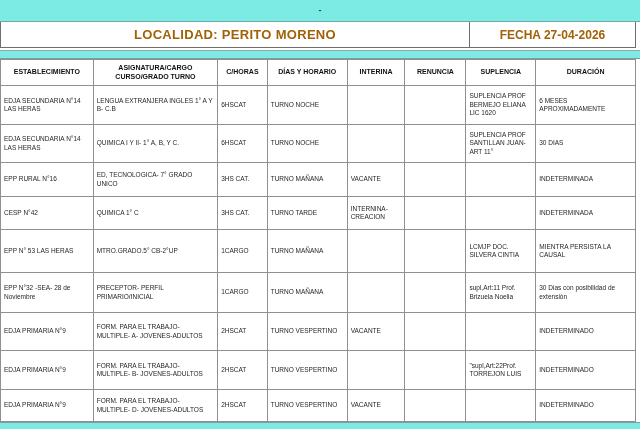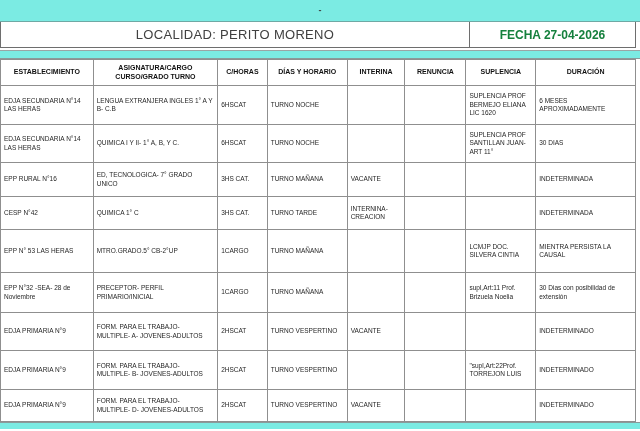--- a/index.html
+++ b/index.html
@@ -36,27 +36,27 @@
     border-bottom: 1px solid #6e6e6e;
     border-left: 1px solid #6e6e6e;
     border-right: 1px solid #6e6e6e;
     width: 636px;
     box-sizing: border-box;
   }
   .title-cell {
     flex: 0 0 468px;
     display: flex; align-items: center; justify-content: center;
     border-right: 1px solid #6e6e6e;
-    font-size: 13px; font-weight: normal; color: #404040;
+    font-size: 13px; font-weight: bold; color: #a16207;
     letter-spacing: 0.3px;
   }
   .fecha-cell {
     flex: 1 1 auto;
     display: flex; align-items: center; justify-content: center;
-    font-size: 12px; font-weight: bold; color: #15803d;
+    font-size: 12px; font-weight: bold; color: #a16207;
   }
 
   
   table.sched {
     border-collapse: collapse;
     table-layout: fixed;
     width: 636px;
     border: 1px solid #5f5f5f;
   }
   table.sched th, table.sched td {

